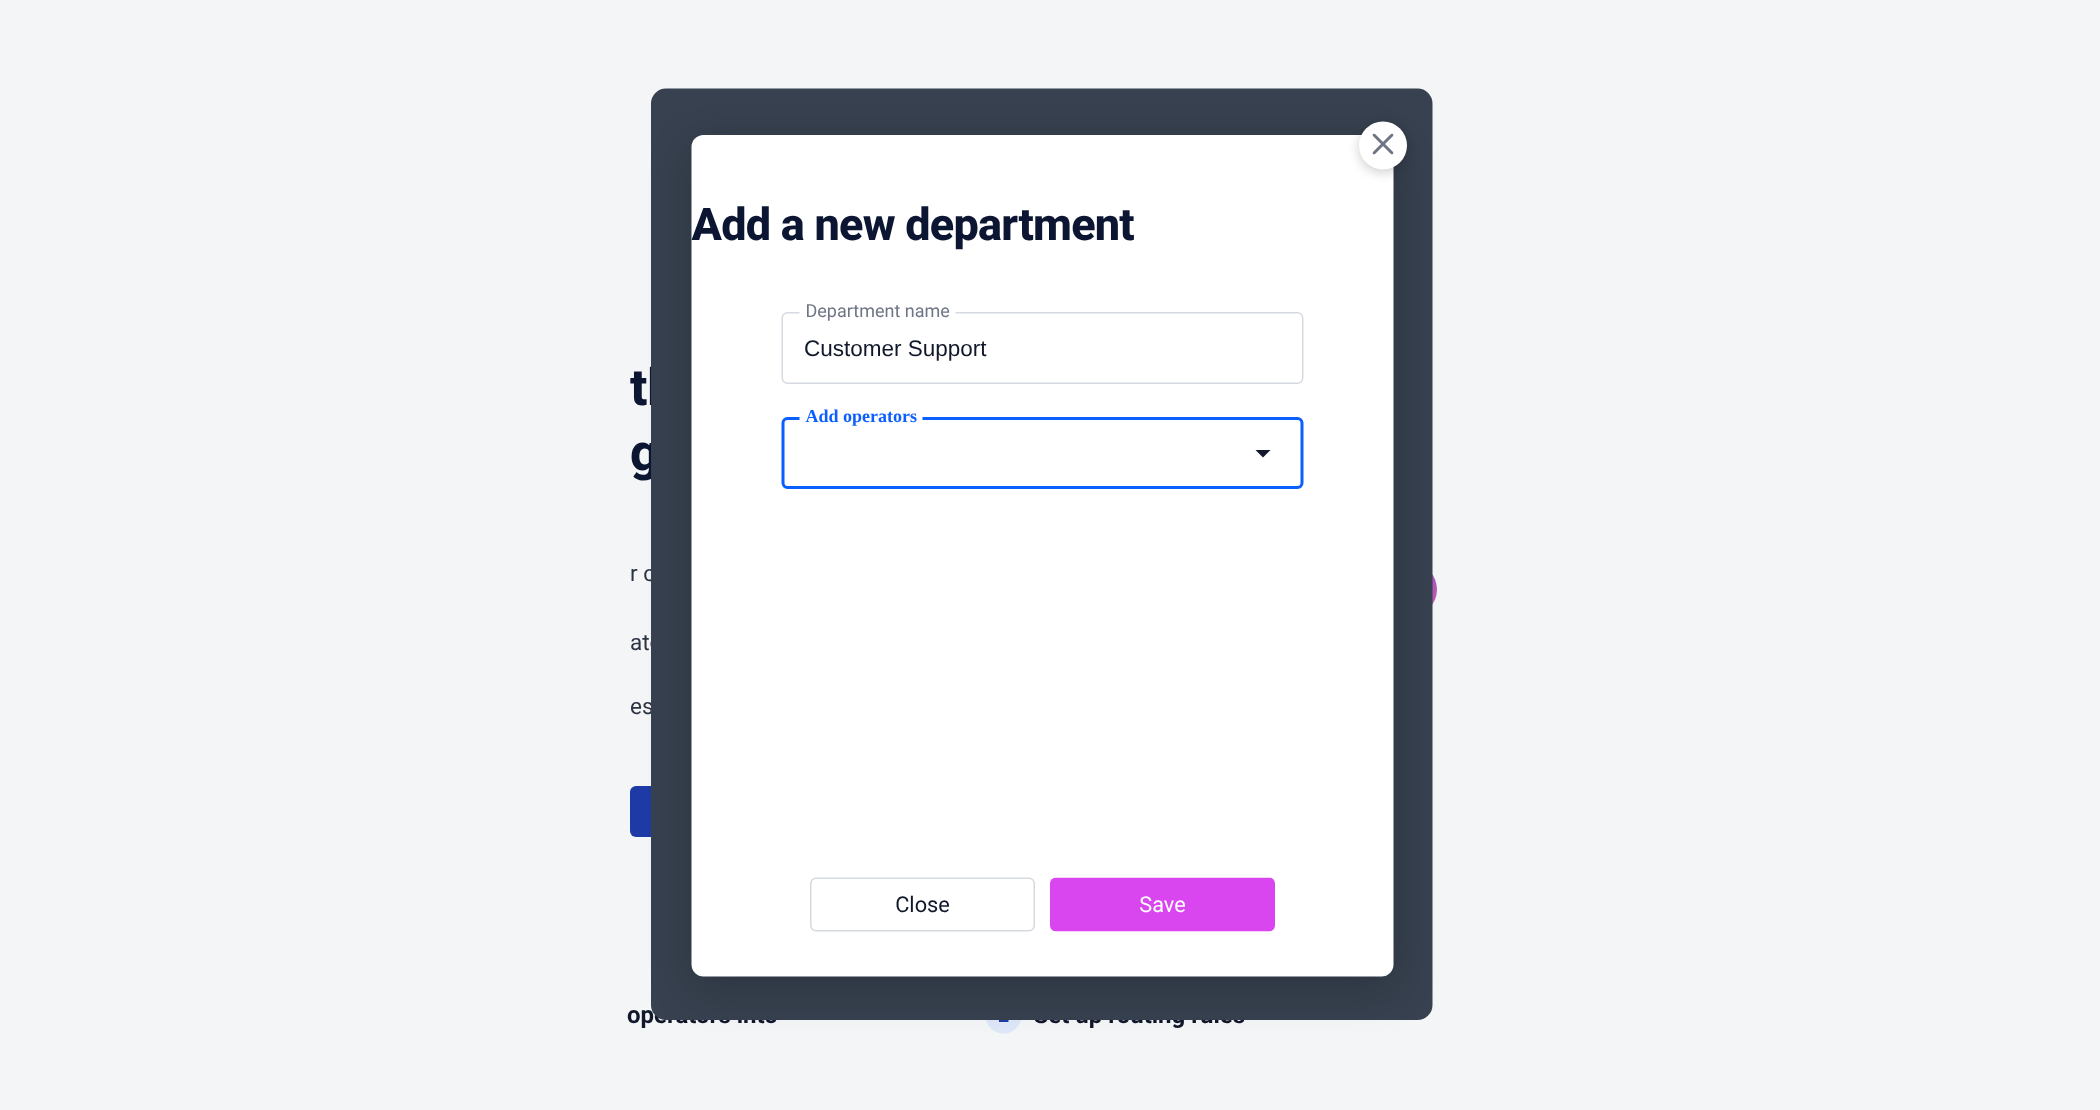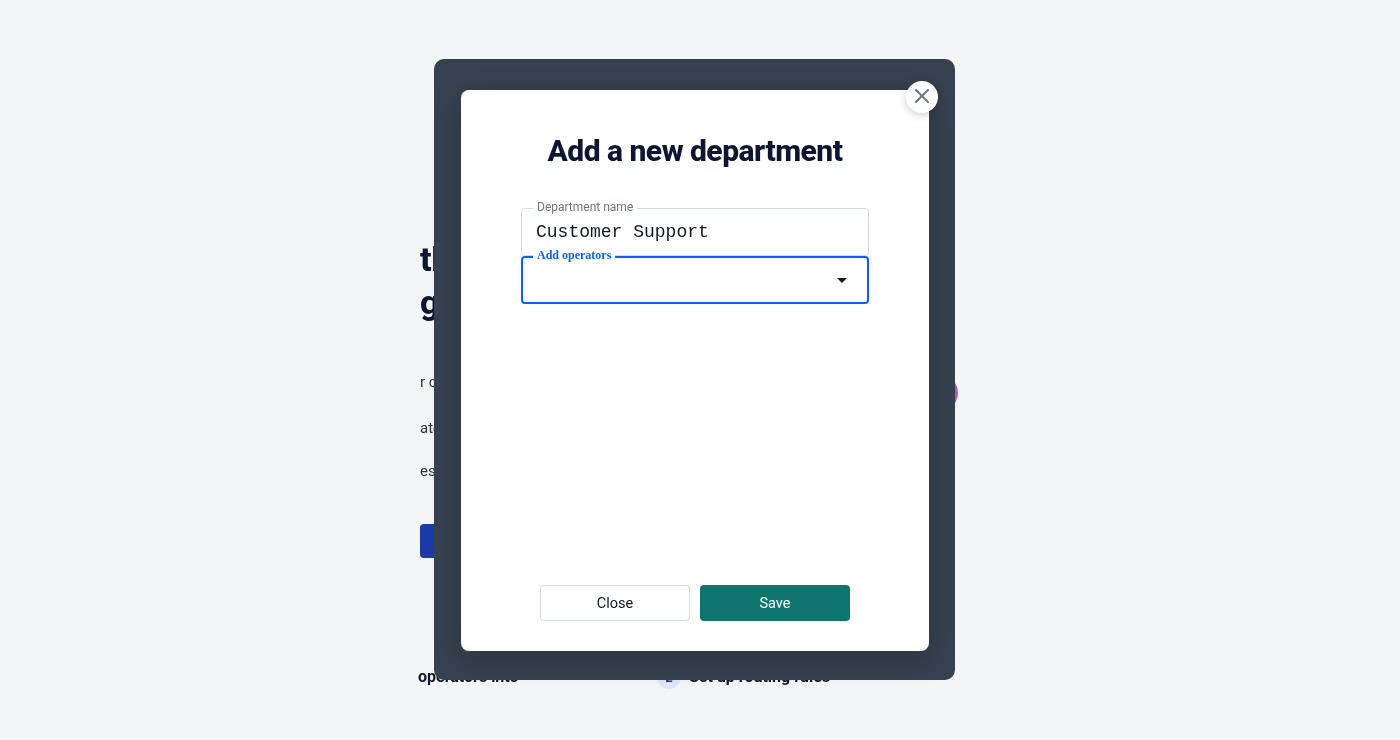--- a/index.html
+++ b/index.html
@@ -115,35 +115,35 @@
       box-shadow: 0 2px 8px rgba(0,0,0,0.2);
       display: flex;
       align-items: center;
       justify-content: center;
       cursor: pointer;
       color: #6e7685;
     }
     .modal-close svg { width: 14px; height: 14px; }
 
     .modal-title {
-      text-align: center;
       font-size: 30px;
       font-weight: 800;
       color: #0c1633;
       margin-top: 43px;
       letter-spacing: -0.5px;
     }
 
     .form {
       padding: 40px 60px 0 60px;
       flex: 1;
     }
 
     .field {
       position: relative;
+      margin-bottom: 22px;
     }
     .field-label {
       position: absolute;
       top: -8px;
       left: 12px;
       background: #fff;
       padding: 0 4px;
       font-size: 12px;
       color: #6e7685;
     }
@@ -151,23 +151,23 @@
       color: #0b5fff;
       font-weight: 600;
       font-family: Liberation Serif, serif;
     }
     .field-input {
       width: 100%;
       border: 1px solid #d5d9e0;
       border-radius: 4px;
       height: 48px;
       padding: 0 14px;
-      font-size: 18px;
-      color: #11182b;
-      font-family: Liberation Mono, monospace;
+      font-size: 15px;
+      color: #11182b;
+      font-family: Liberation Sans, sans-serif;
       outline: none;
     }
     .field-select {
       width: 100%;
       border: 2px solid #0b5fff;
       border-radius: 4px;
       height: 48px;
       padding: 0 14px;
       font-size: 15px;
       color: #11182b;
@@ -226,21 +226,21 @@
       font-family: inherit;
       cursor: pointer;
       border: 1px solid transparent;
     }
     .btn-secondary {
       background: #fff;
       border-color: #d5d9e0;
       color: #11182b;
     }
     .btn-primary {
-      background: #0f766e;
+      background: #d946ef;
       color: #fff;
     }
   </style>
 </head>
 <body>
 
 <div class="bg-heading">
   <div>the</div>
   <div>ght</div>
 </div>

